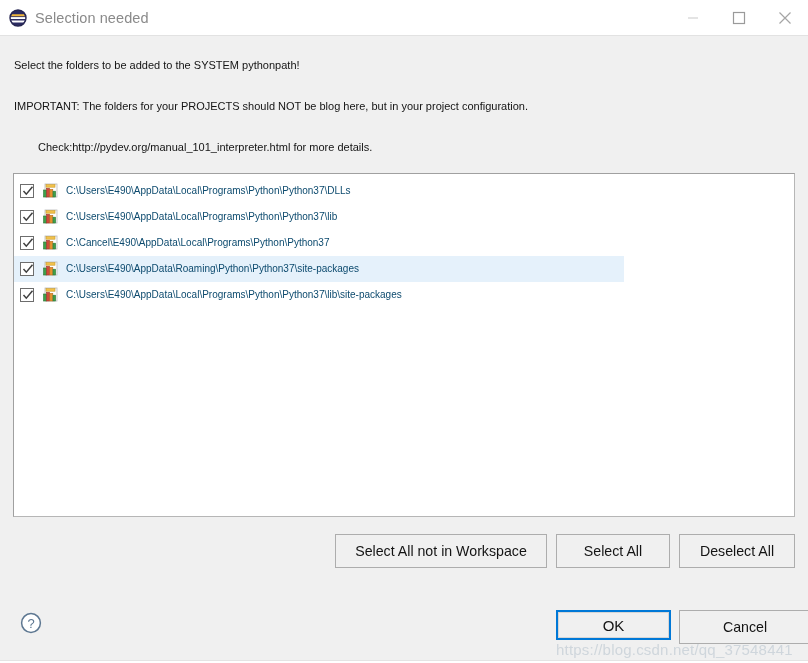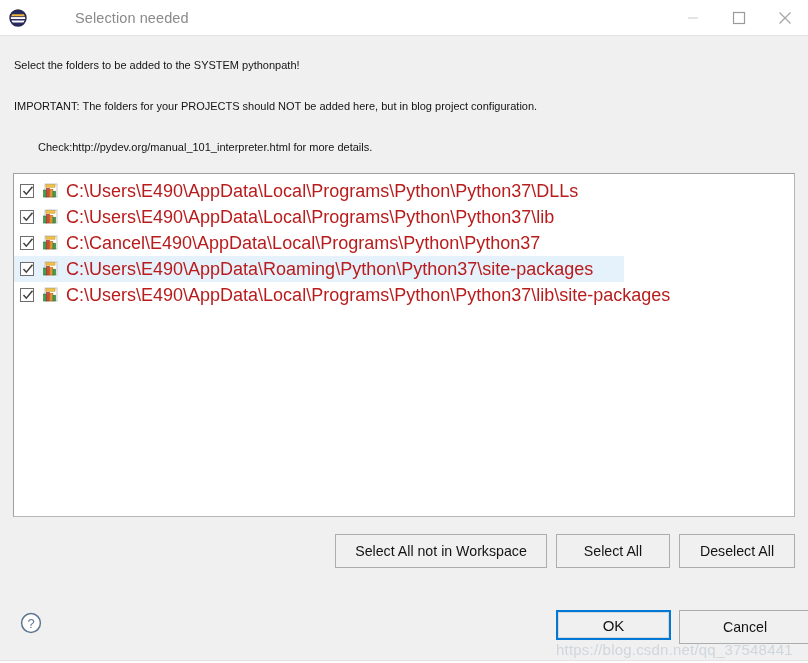--- a/index.html
+++ b/index.html
@@ -19,21 +19,20 @@
   
   .titlebar {
     position: absolute;
     left: 0; top: 0;
     width: 808px;
     height: 36px;
     background: #ffffff;
     display: flex;
     align-items: center;
     box-sizing: border-box;
-    gap: 40px;
   }
   .title-icon {
     width: 18px;
     height: 18px;
     margin-left: 9px;
     margin-right: 8px;
     position: relative;
     flex: none;
   }
   .title-icon svg { display: block; }
@@ -124,22 +123,22 @@
     top: 0px;
   }
   .lib-icon {
     width: 17px;
     height: 16px;
     flex: none;
     margin-right: 7px;
   }
   .lib-icon svg { display: block; }
   .row-label {
-    font-size: 18px;
-    color: #b91c1c;
+    font-size: 10px;
+    color: #0c4a6e;
     white-space: nowrap;
     line-height: 16px;
   }
 
   
   .btn {
     background: #f0f0f0;
     border: 1px solid #adadad;
     box-sizing: border-box;
     font-family: "Liberation Sans", sans-serif;
@@ -248,21 +247,21 @@
       <svg width="14" height="14" viewBox="0 0 14 14">
         <path d="M1.5 1.5 L12.5 12.5 M12.5 1.5 L1.5 12.5" stroke="#a5a5a5" stroke-width="1.2" fill="none"></path>
       </svg>
     </div>
   </div>
 </div>
 <div class="titlebar-sep"></div>
 
 <div class="instructions">
   <div class="instr-line l1">Select the folders to be added to the SYSTEM pythonpath!</div>
-  <div class="instr-line l2">IMPORTANT: The folders for your PROJECTS should NOT be added here, but in blog project configuration.</div>
+  <div class="instr-line l2">IMPORTANT: The folders for your PROJECTS should NOT be blog here, but in your project configuration.</div>
   <div class="instr-line l3">Check:http://pydev.org/manual_101_interpreter.html for more details.</div>
 </div>
 
 <div class="listbox">
 
   <div class="row">
     <span class="cb">
       <svg width="12" height="12" viewBox="0 0 12 12">
           <path d="M1.5 6 L4.3 9.2 L10.5 1.8" stroke="#404040" stroke-width="1.5" fill="none"></path>
         </svg>

